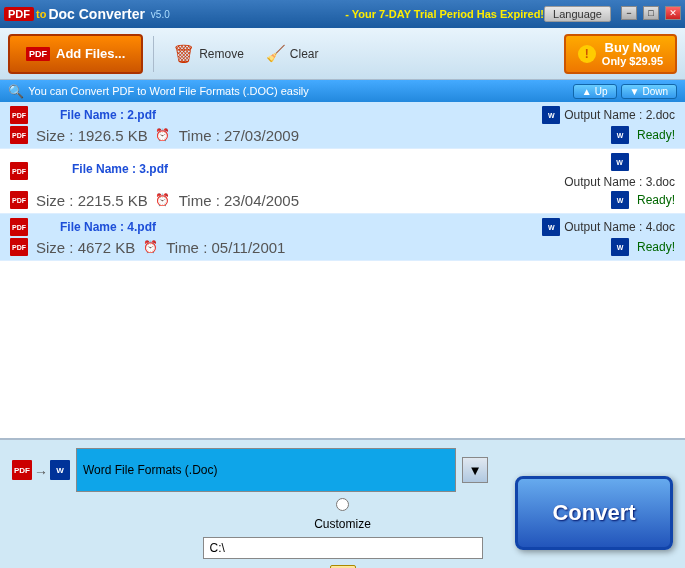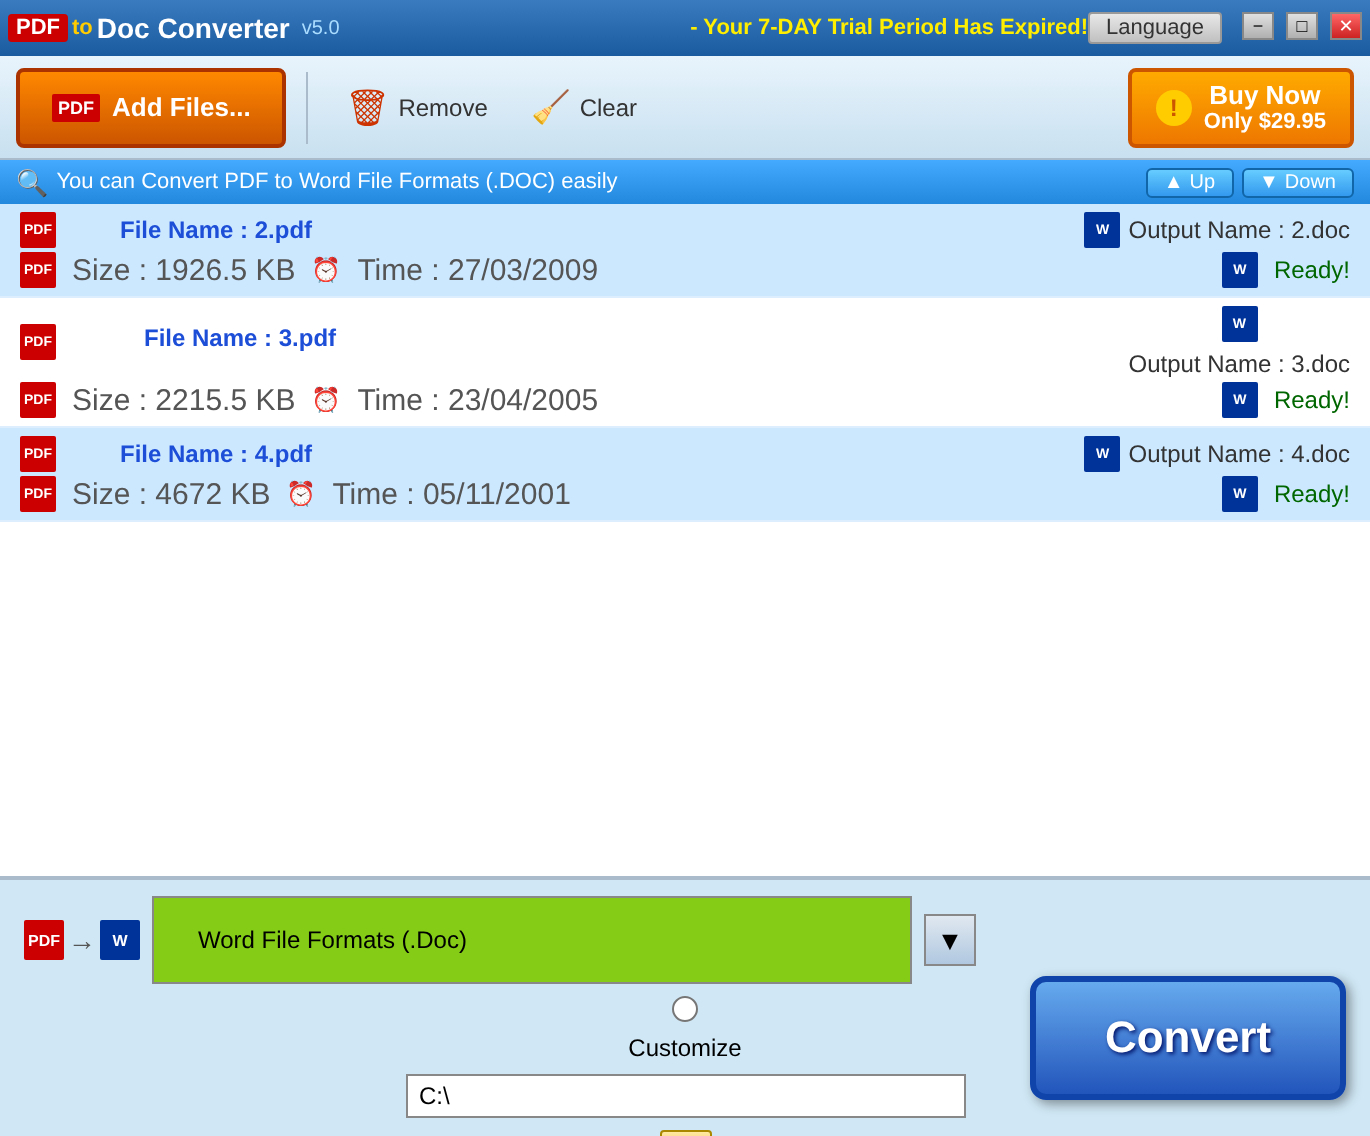--- a/index.html
+++ b/index.html
@@ -301,23 +301,23 @@
     .output-icons {
       display: flex;
       align-items: center;
       gap: 2px;
     }
     .format-select {
       flex: 1;
       max-width: 380px;
       height: 44px;
       border: 1px solid #888;
-      background: #84cc16;
-      font-size: 12px;
-      padding: 2px 22px;
+      background: #0ea5e9;
+      font-size: 12px;
+      padding: 2px 6px;
     }
     .format-dropdown-btn {
       width: 26px;
       height: 26px;
       background: linear-gradient(to bottom, #e0e8f0, #b0c8e0);
       border: 1px solid #888;
       cursor: pointer;
       display: flex;
       align-items: center;
       justify-content: center;
@@ -353,21 +353,21 @@
       justify-content: center;
       border-radius: 2px;
     }
 
     
     .convert-btn {
       position: absolute;
       right: 12px;
       bottom: 18px;
       width: 158px;
-      height: 62px;
+      height: 74px;
       background: linear-gradient(to bottom, #66aaee, #2255bb);
       border: 3px solid #1144aa;
       border-radius: 8px;
       color: white;
       font-size: 22px;
       font-weight: bold;
       cursor: pointer;
       display: flex;
       align-items: center;
       justify-content: center;

